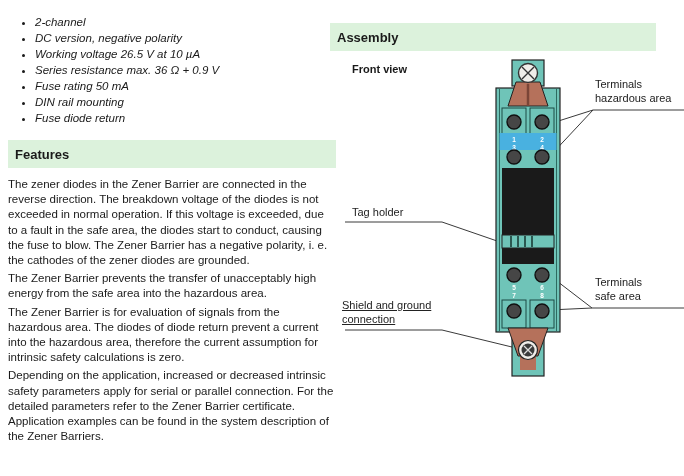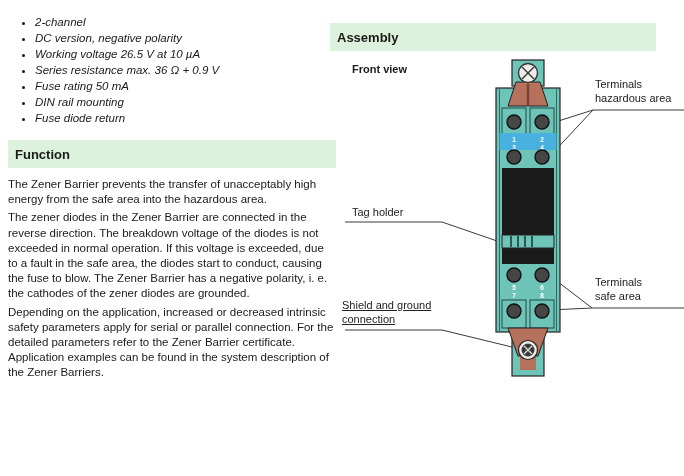--- a/index.html
+++ b/index.html
@@ -44,25 +44,26 @@
     <ul class="features-list">
       <li>2-channel</li>
       <li>DC version, negative polarity</li>
       <li>Working voltage 26.5 V at 10 µA</li>
       <li>Series resistance max. 36 Ω + 0.9 V</li>
       <li>Fuse rating 50 mA</li>
       <li>DIN rail mounting</li>
       <li>Fuse diode return</li>
     </ul>
     <div class="section-bar bar-function">
-      <span>Function</span>
+      <span>Features</span>
     </div>
     <div class="paragraphs">
+      <p>The zener diodes in the Zener Barrier are connected in the reverse direction. The breakdown voltage of the diodes is not exceeded in normal operation. If this voltage is exceeded, due to a fault in the safe area, the diodes start to conduct, causing the fuse to blow. The Zener Barrier has a negative polarity, i. e. the cathodes of the zener diodes are grounded.</p>
       <p>The Zener Barrier prevents the transfer of unacceptably high energy from the safe area into the hazardous area.</p>
-      <p>The zener diodes in the Zener Barrier are connected in the reverse direction. The breakdown voltage of the diodes is not exceeded in normal operation. If this voltage is exceeded, due to a fault in the safe area, the diodes start to conduct, causing the fuse to blow. The Zener Barrier has a negative polarity, i. e. the cathodes of the zener diodes are grounded.</p>
+      <p>The Zener Barrier is for evaluation of signals from the hazardous area. The diodes of diode return prevent a current into the hazardous area, therefore the current assumption for intrinsic safety calculations is zero.</p>
       <p>Depending on the application, increased or decreased intrinsic safety parameters apply for serial or parallel connection. For the detailed parameters refer to the Zener Barrier certificate. Application examples can be found in the system description of the Zener Barriers.</p>
     </div>
   </div>
 
   <div class="col-right">
     <div class="section-bar">
       <span>Assembly</span>
     </div>
   </div>
 

